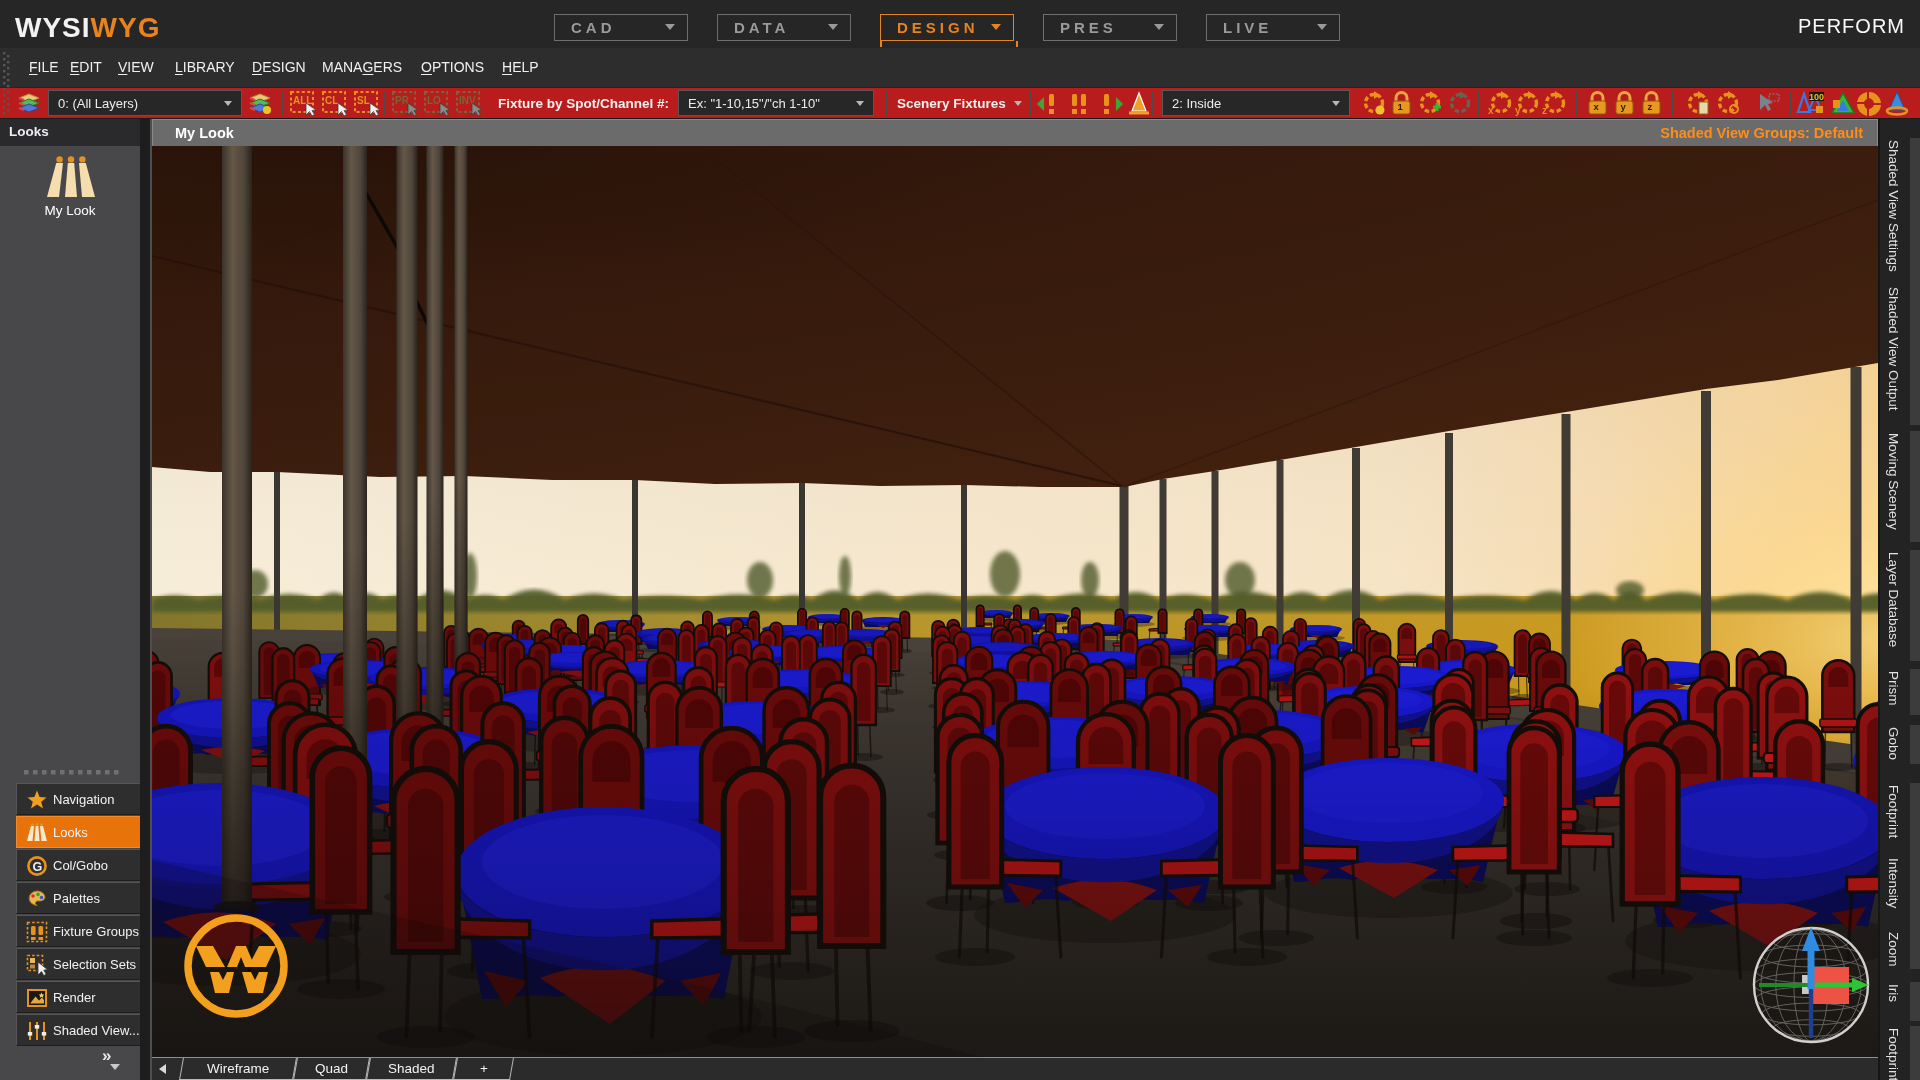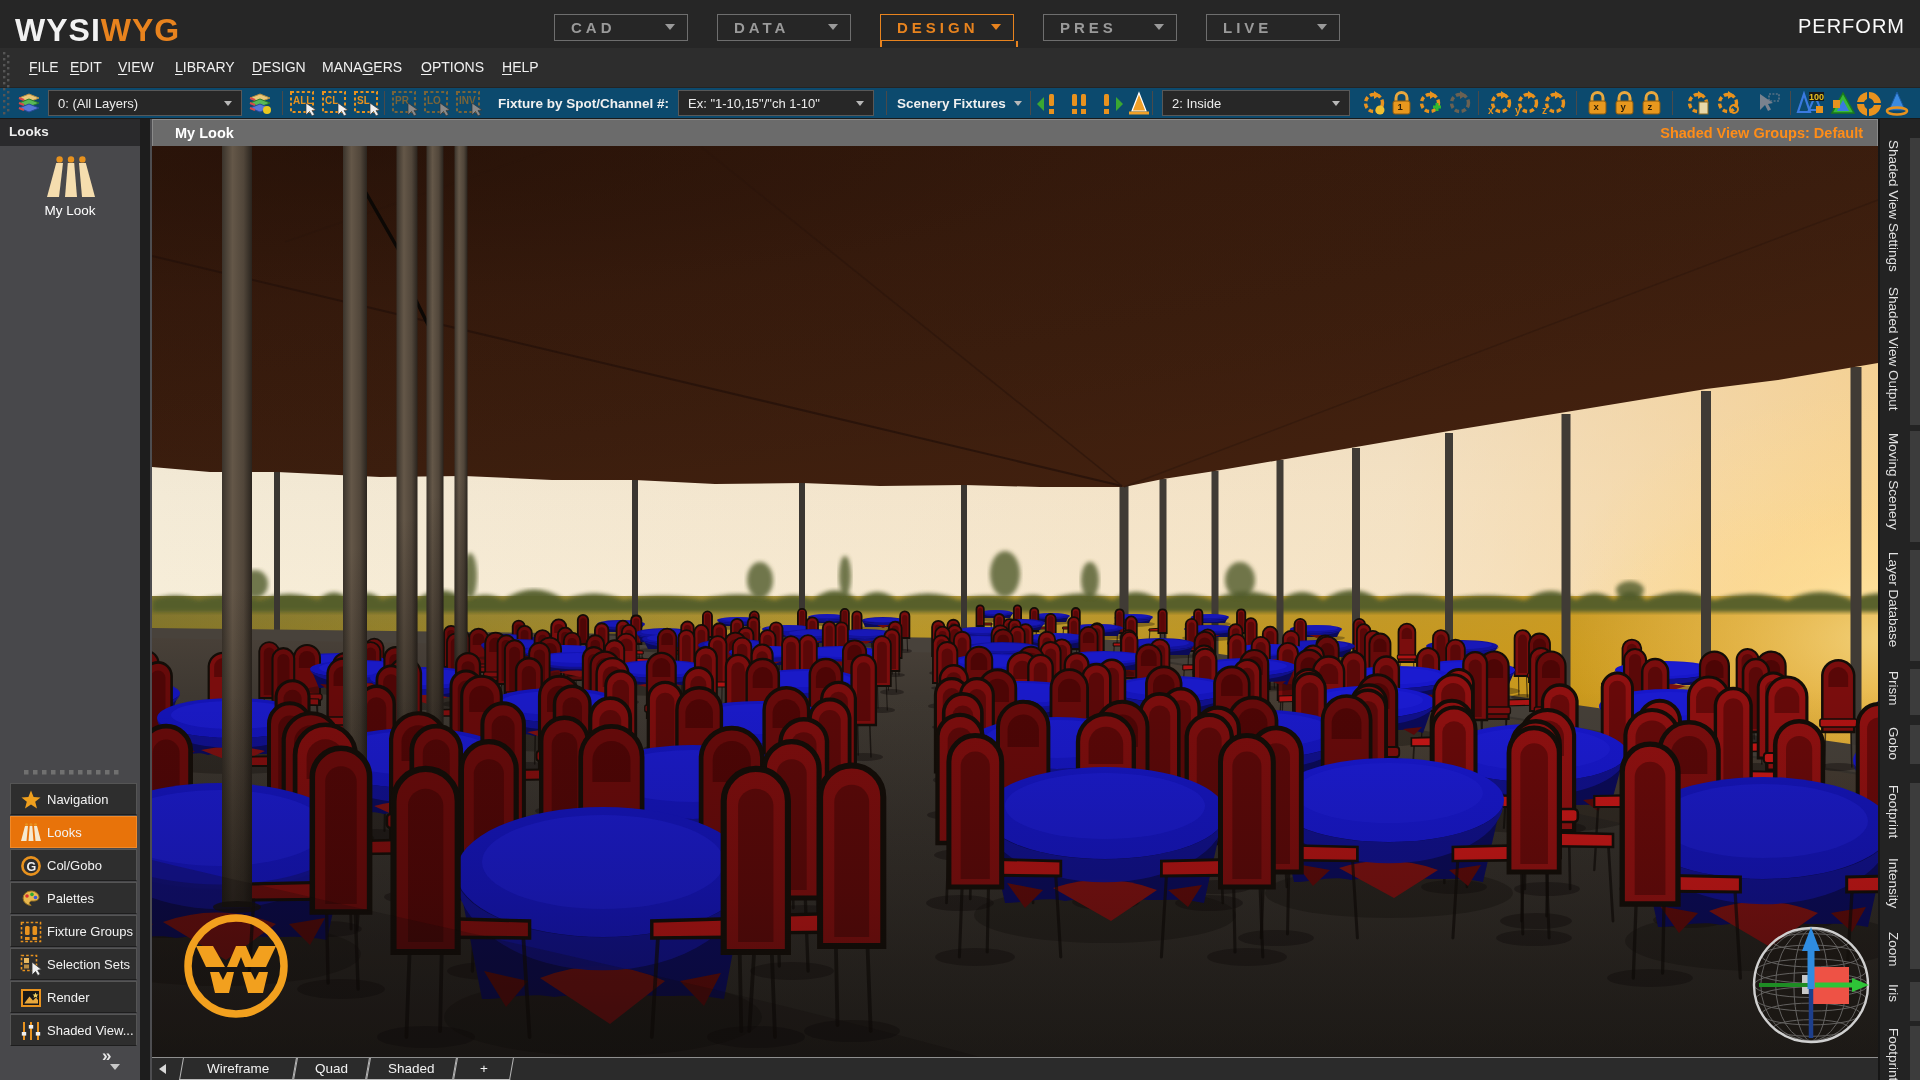--- a/index.html
+++ b/index.html
@@ -1,49 +1,49 @@
 <!DOCTYPE html>
 <html><head><meta charset="utf-8"><title>wysiwyg</title>
 <style>
 *{margin:0;padding:0;box-sizing:border-box}
 html,body{width:1920px;height:1080px;overflow:hidden;background:#1d1d1d;
  font-family:"Liberation Sans",sans-serif;-webkit-font-smoothing:antialiased}
 #app{position:absolute;inset:0;width:1920px;height:1080px}
 .abs{position:absolute}
 
 #top{left:0;top:0;width:1920px;height:48px;background:#262626}
-#logo{left:15px;top:12px;font-size:32px;font-weight:bold;letter-spacing:1px;color:#f2f2f2}
+#logo{left:15px;top:12px;font-size:28px;font-weight:bold;letter-spacing:1px;color:#f2f2f2}
 #logo span{color:#e8831e}
 .mode{top:14px;width:134px;height:27px;border:1px solid #6e6e6e;color:#9a9a9a;
  font-size:15px;font-weight:bold;letter-spacing:4px;padding:4px 0 0 16px}
 .mode .dd{position:absolute;right:12px;top:9px;width:0;height:0;
  border-left:5px solid transparent;border-right:5px solid transparent;border-top:6px solid #9a9a9a}
 #mDesign{border:1px solid #e8831e;color:#e8831e}
 #mDesign .dd{border-top-color:#e8831e}
 #mDesign:after{content:"";position:absolute;left:-1px;top:26px;width:134px;height:6px;
  border-left:2px solid #e8831e;border-right:2px solid #e8831e}
 #perform{right:15px;top:15px;font-size:20px;font-weight:normal;letter-spacing:1px;color:#fafafa}
 
 #menubar{left:0;top:48px;width:1920px;height:40px;background:#2d2d2d;border-bottom:1px solid #242424}
 #menubar .mi{position:absolute;top:11px;color:#f0f0f0;font-size:14px}
 #menubar u{text-decoration-thickness:1px;text-underline-offset:2px}
 
-#toolbar{left:0;top:88px;width:1920px;height:31px;background:#0c4a6e;border-bottom:1px solid #1a1a1a}
+#toolbar{left:0;top:88px;width:1920px;height:31px;background:#b91c1c;border-bottom:1px solid #1a1a1a}
 .combo{position:absolute;background:#272727;border:1px solid #585858;color:#ececec;
  font-size:13px;height:26px;top:2px;padding:5px 0 0 9px}
 .combo .dd{position:absolute;right:9px;top:10px;width:0;height:0;
  border-left:4px solid transparent;border-right:4px solid transparent;border-top:5px solid #b8b8b8}
 .tlab{position:absolute;top:8px;color:#f0f0f0;font-size:13.5px;font-weight:bold}
 .tsep{position:absolute;top:3px;width:1px;height:24px;background:#4a4a4a}
 
 #lpanel{left:0;top:119px;width:140px;height:961px;background:#48484b}
 #lphead{left:0;top:119px;width:140px;height:27px;background:#2a2a2c;color:#ededed;
  font-size:13.5px;font-weight:bold;padding:5px 0 0 9px}
 #mylookLbl{left:0;top:203px;width:140px;text-align:center;color:#fff;font-size:13.5px}
-.pbtn{position:absolute;left:10px;width:127px;height:32px;background:#2e2e2e;
+.pbtn{position:absolute;left:16px;width:127px;height:32px;background:#2e2e2e;
  border:1px solid #555;border-bottom-color:#1e1e1e;color:#f2f2f2;font-size:13px;
  padding:8px 0 0 36px;white-space:nowrap;overflow:hidden}
 .pbtn svg{position:absolute;left:9px;top:5px}
 #pbLooks{background:#e8730a;border-color:#f08a2a}
 #chev{left:102px;top:1046px;color:#e8e8e8;font-size:17px;font-weight:bold;letter-spacing:-2px}
 #chevd{left:110px;top:1064px;width:0;height:0;border-left:5px solid transparent;
  border-right:5px solid transparent;border-top:6px solid #c8c8c8}
 
 #vtitle{left:152px;top:119px;width:1726px;height:27px;background:#6b6b6b;border:1px solid #8a8a8a;border-bottom:none}
 #vtitle .l{position:absolute;left:22px;top:5px;color:#fff;font-size:14.5px;font-weight:bold}

